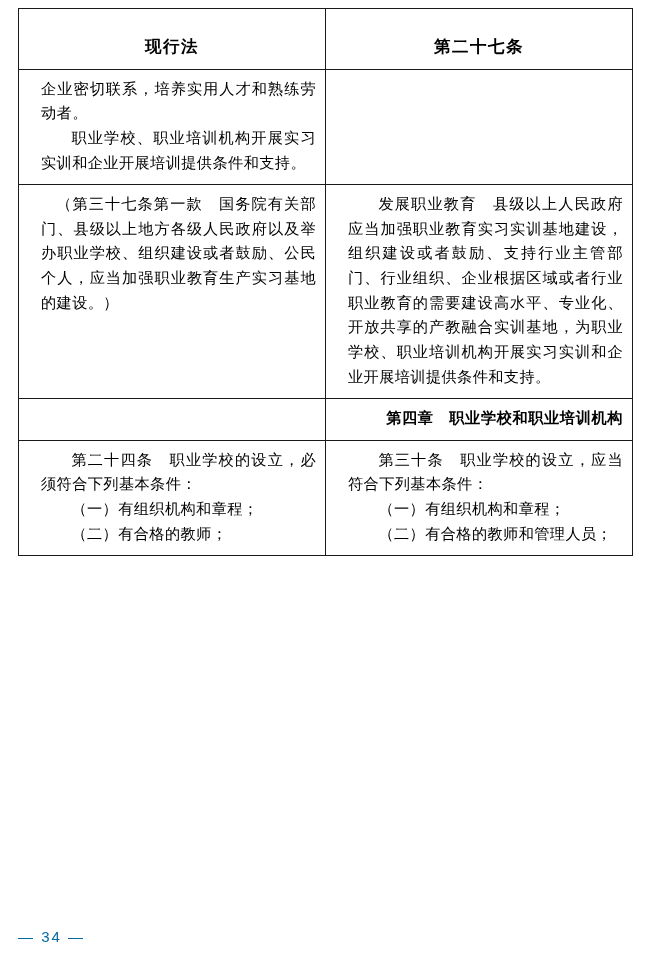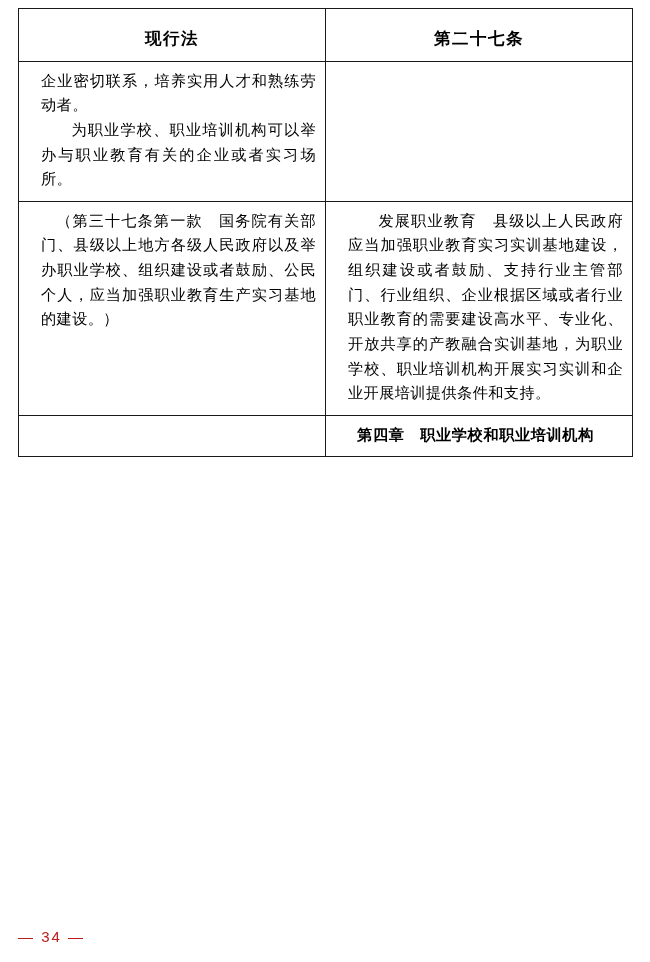--- a/index.html
+++ b/index.html
@@ -36,54 +36,54 @@
     padding: 7px 9px 9px 22px;
     font-size: 15.2px;
     line-height: 1.62;
     letter-spacing: 0.4px;
     font-weight: 500;
   }
   table.doc-table th {
     text-align: center;
     font-size: 16.5px;
     font-weight: 700;
-    padding: 16px 0 9px 0;
+    padding: 24px 0 9px 0;
     letter-spacing: 1.5px;
   }
   .col-a { width: 307px; }
   .col-b { width: 307px; }
   .p {
     margin: 0;
     text-align: justify;
     text-justify: inter-ideograph;
   }
   .indent {
     text-indent: 2em;
   }
   .indent1 {
     text-indent: 1em;
   }
   .center-head {
-    text-align: left;
+    text-align: right;
     font-weight: 800;
     letter-spacing: 0.6px;
     text-indent: 0.6em;
   }
   .chapter-cell {
     padding-top: 9px;
     padding-bottom: 9px;
   }
   .pagenum {
     position: absolute;
     left: 18px;
     top: 928px;
     width: 120px;
     font-size: 15px;
     letter-spacing: 2px;
-    color: #b91c1c;
+    color: #0369a1;
   }
 </style>
 </head>
 <body>
 
 <div class="page">
 
   <table class="doc-table">
     <colgroup>
       <col class="col-a">
@@ -93,21 +93,21 @@
       <tr>
         <th>现行法</th>
         <th>第二十七条</th>
       </tr>
     </thead>
     <tbody>
 
       <tr>
         <td>
           <p class="p">企业密切联系，培养实用人才和熟练劳动者。</p>
-          <p class="p indent">为职业学校、职业培训机构可以举办与职业教育有关的企业或者实习场所。</p>
+          <p class="p indent">职业学校、职业培训机构开展实习实训和企业开展培训提供条件和支持。</p>
         </td>
         <td></td>
       </tr>
 
       <tr>
         <td>
           <p class="p indent1">（第三十七条第一款　国务院有关部门、县级以上地方各级人民政府以及举办职业学校、组织建设或者鼓励、公民个人，应当加强职业教育生产实习基地的建设。）</p>
         </td>
         <td>
           <p class="p indent">发展职业教育　县级以上人民政府应当加强职业教育实习实训基地建设，组织建设或者鼓励、支持行业主管部门、行业组织、企业根据区域或者行业职业教育的需要建设高水平、专业化、开放共享的产教融合实训基地，为职业学校、职业培训机构开展实习实训和企业开展培训提供条件和支持。</p>
@@ -116,19 +116,31 @@
 
 
 
       <tr>
         <td class="chapter-cell"></td>
         <td class="chapter-cell">
           <p class="p center-head">第四章　职业学校和职业培训机构</p>
         </td>
       </tr>
 
+      <tr>
+        <td>
+          <p class="p indent">第二十四条　职业学校的设立，必须符合下列基本条件：</p>
+          <p class="p indent">（一）有组织机构和章程；</p>
+          <p class="p indent">（二）有合格的教师；</p>
+        </td>
+        <td>
+          <p class="p indent">第三十条　职业学校的设立，应当符合下列基本条件：</p>
+          <p class="p indent">（一）有组织机构和章程；</p>
+          <p class="p indent">（二）有合格的教师和管理人员；</p>
+        </td>
+      </tr>
 
     </tbody>
   </table>
 
   <div class="pagenum">— 34 —</div>
 
 </div>
 
 </body></html>

